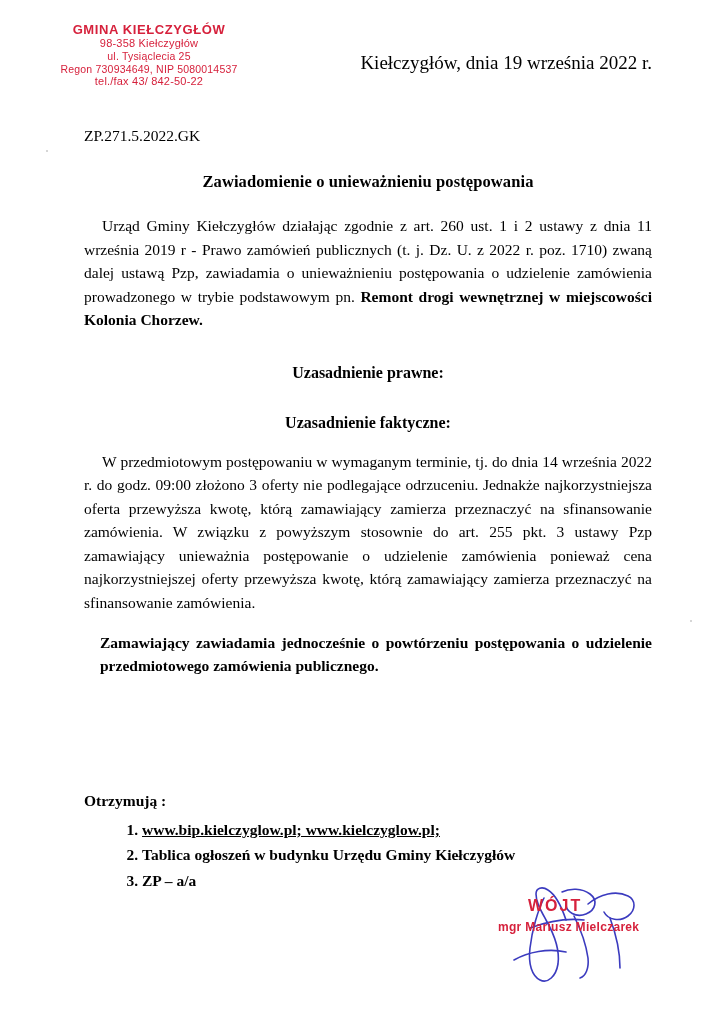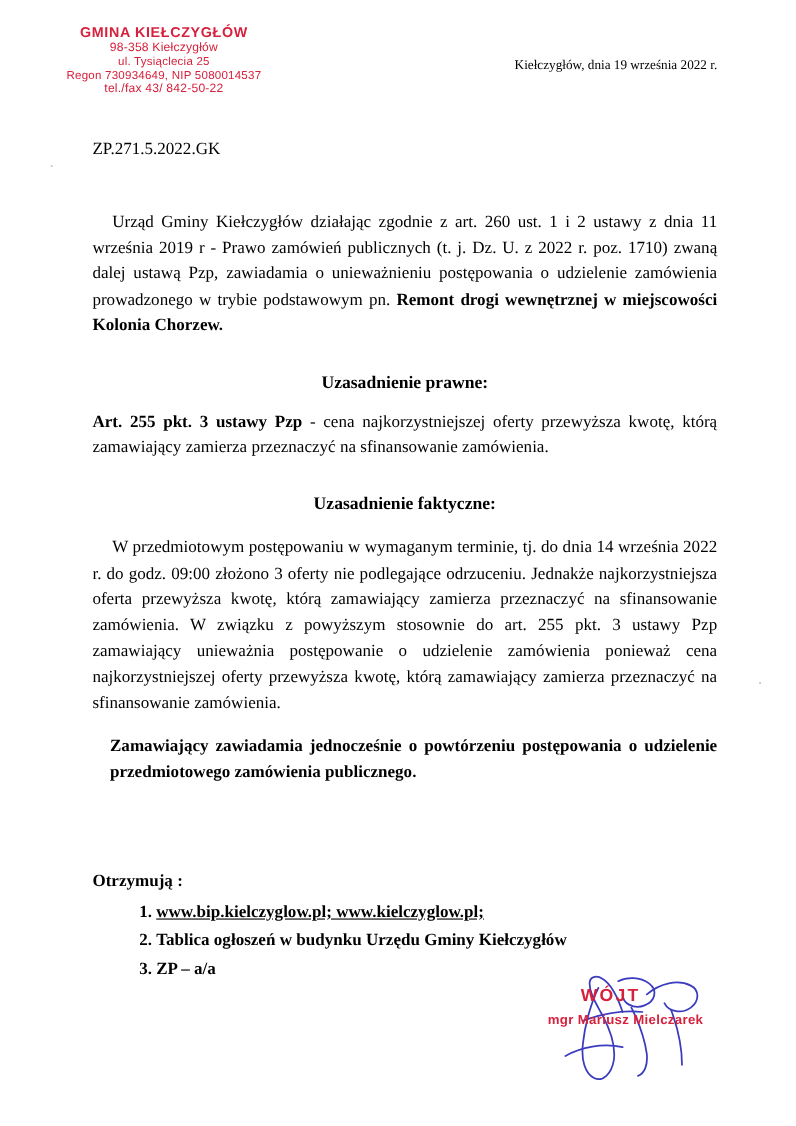--- a/index.html
+++ b/index.html
@@ -51,21 +51,21 @@
   }
   .stamp .s-line5 {
     font-size: 11px;
   }
 
   
   .place-date {
     position: absolute;
     right: 72px;
     top: 52px;
-    font-size: 12px;
+    font-size: 19px;
   }
 
   
   .ref-sign {
     position: absolute;
     left: 84px;
     top: 100px;
     font-size: 15.5px;
     margin-top: 27px;
   }
@@ -200,26 +200,26 @@
     <div class="s-line4">Regon 730934649, NIP 5080014537</div>
     <div class="s-line5">tel./fax 43/ 842-50-22</div>
   </div>
 
   <div class="place-date">Kiełczygłów, dnia 19 września 2022 r.</div>
 
   <div class="ref-sign">ZP.271.5.2022.GK</div>
 
   <div class="content">
 
+    <h1 class="doc-title">Zawiadomienie o unieważnieniu postępowania</h1>
 
     <p class="para"><span>Urząd Gminy Kiełczygłów działając zgodnie z art. 260 ust. 1 i 2 ustawy z dnia 11 września 2019 r - Prawo zamówień publicznych (t. j. Dz. U. z 2022 r. poz. 1710) zwaną dalej ustawą Pzp, zawiadamia o unieważnieniu postępowania o udzielenie zamówienia prowadzonego w trybie podstawowym pn. </span><span class="b">Remont drogi wewnętrznej w miejscowości Kolonia Chorzew.</span></p>
 
     <h2 class="section-head">Uzasadnienie prawne:</h2>
 
-    <p class="legal"><span class="b">Art. 255 pkt. 3 ustawy Pzp</span><span> - cena najkorzystniejszej oferty przewyższa kwotę, którą zamawiający zamierza przeznaczyć na sfinansowanie zamówienia.</span></p>
 
     <h2 class="section-head">Uzasadnienie faktyczne:</h2>
 
     <p class="para">W przedmiotowym postępowaniu w wymaganym terminie, tj. do dnia 14 września 2022 r. do godz. 09:00 złożono 3 oferty nie podlegające odrzuceniu. Jednakże najkorzystniejsza oferta przewyższa kwotę, którą zamawiający zamierza przeznaczyć na sfinansowanie zamówienia. W związku z powyższym stosownie do art. 255 pkt. 3 ustawy Pzp zamawiający unieważnia postępowanie o udzielenie zamówienia ponieważ cena najkorzystniejszej oferty przewyższa kwotę, którą zamawiający zamierza przeznaczyć na sfinansowanie zamówienia.</p>
 
     <p class="closing">Zamawiający zawiadamia jednocześnie o powtórzeniu postępowania o udzielenie przedmiotowego zamówienia publicznego.</p>
   </div>
 
   <div class="recipients-label">Otrzymują :</div>
   <ol class="recipients">

